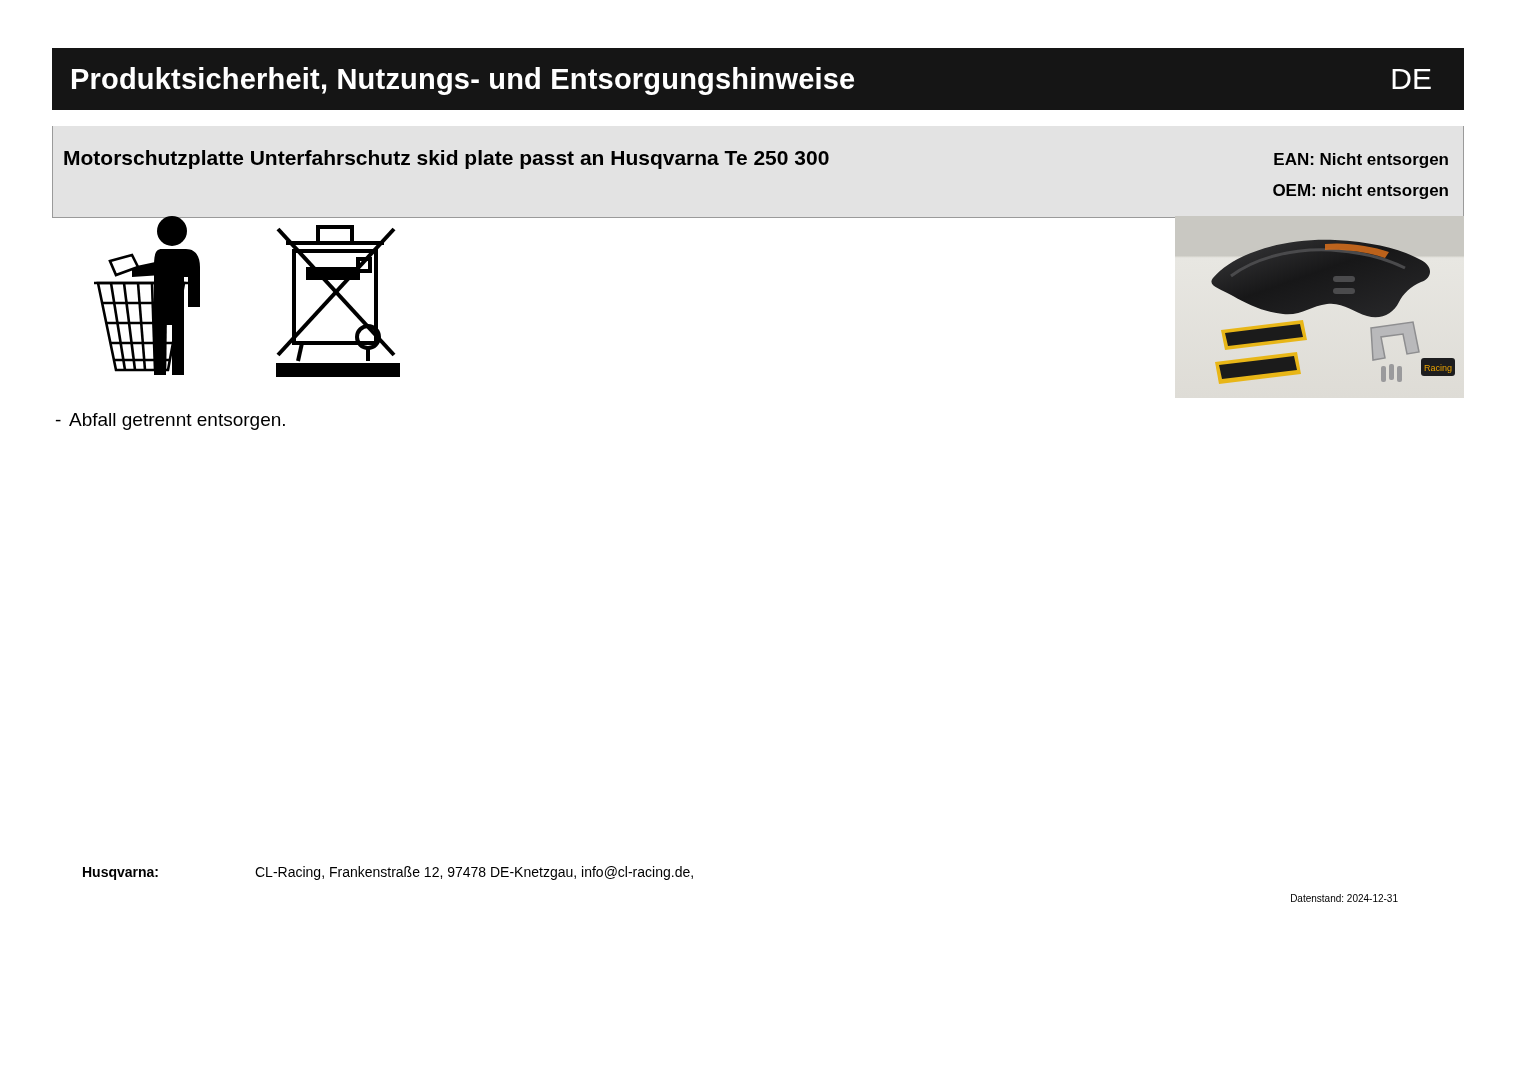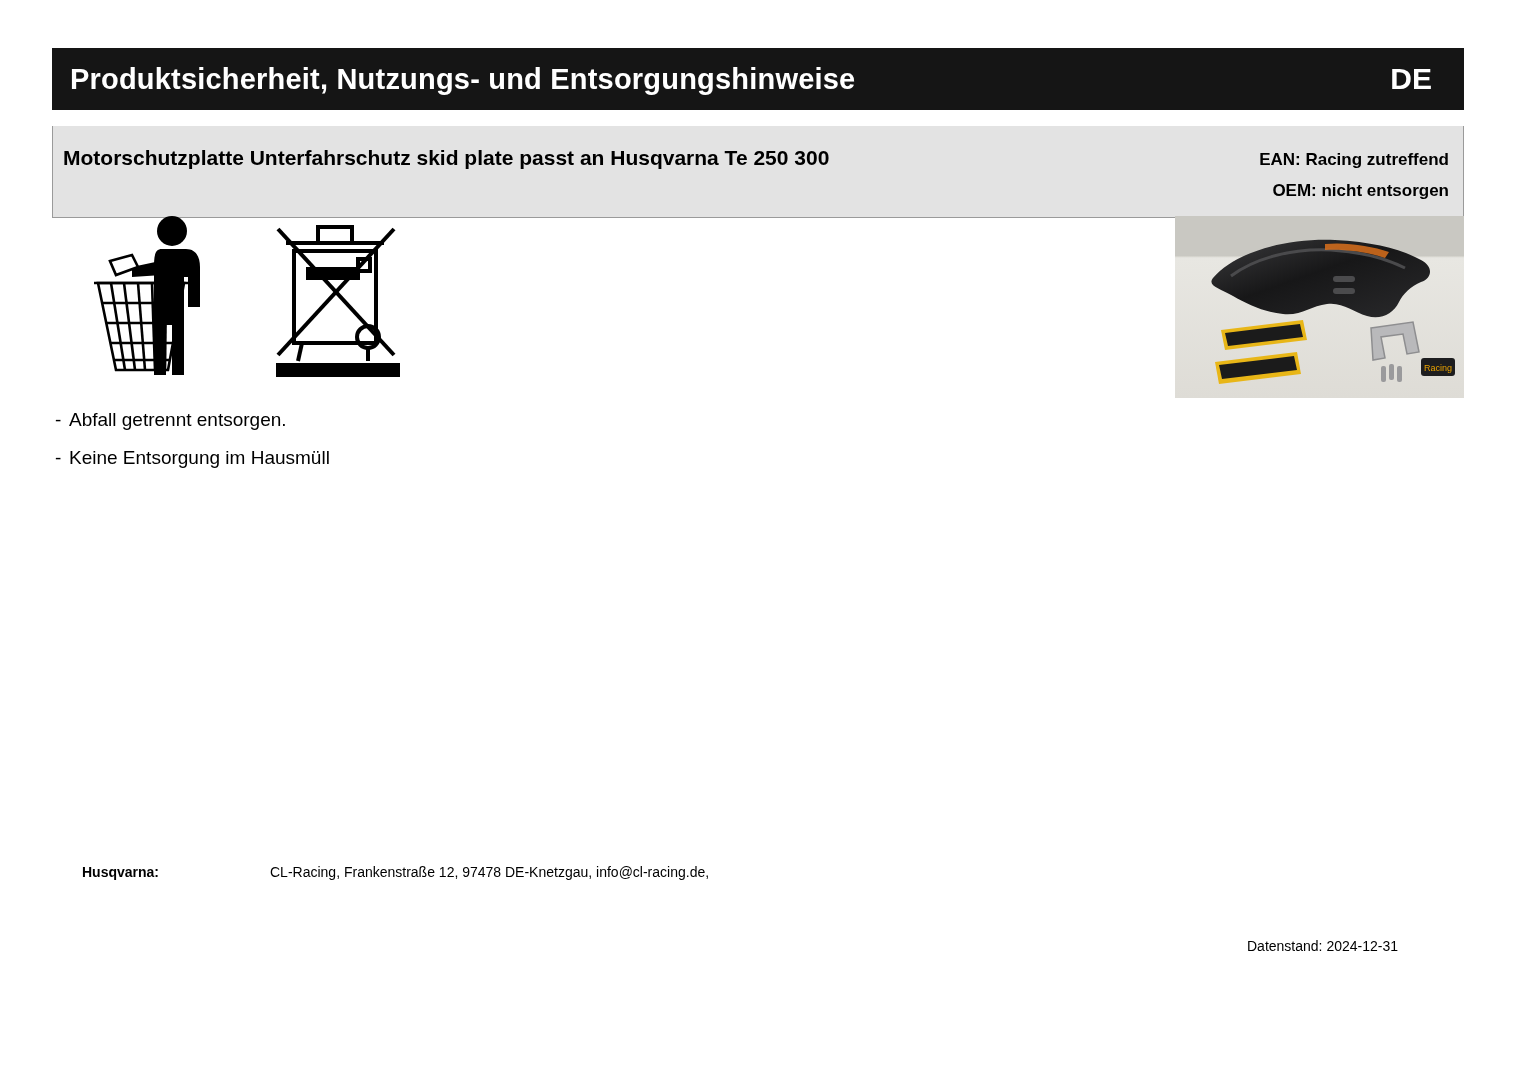--- a/index.html
+++ b/index.html
@@ -39,21 +39,21 @@
     padding: 0 20px 0 18px;
   }
   .header-title {
     font-size: 29px;
     font-weight: bold;
     letter-spacing: 0.2px;
     white-space: nowrap;
   }
   .header-lang {
     font-size: 30px;
-    font-weight: bold;
+    font-weight: normal;
     padding-right: 12px;
   }
 
   
   .subheader {
     position: absolute;
     left: 52px;
     top: 110px;
     width: 1412px;
     height: 92px;
@@ -155,47 +155,47 @@
   }
   .mfr-label {
     position: absolute;
     left: 42px;
     top: 4px;
     font-weight: bold;
     font-size: 14px;
   }
   .mfr-value {
     position: absolute;
-    left: 230px;
+    left: 215px;
     top: 4px;
     font-size: 14px;
   }
 
   .datestamp {
     position: absolute;
     right: 122px;
-    top: 938px;
-    font-size: 14px;
+    top: 893px;
+    font-size: 10px;
     margin-left: 11px;
   }
 </style>
 </head>
 <body>
 
 <div class="page">
 
   <div class="header-bar">
     <div class="header-title">Produktsicherheit, Nutzungs- und Entsorgungshinweise</div>
     <div class="header-lang">DE</div>
   </div>
 
   <div class="subheader">
     <div class="product-name">Motorschutzplatte Unterfahrschutz skid plate passt an Husqvarna Te 250 300</div>
     <div class="codes">
-      <div>EAN: Racing zutreffend</div>
+      <div>EAN: Nicht entsorgen</div>
       <div>OEM: nicht entsorgen</div>
     </div>
   </div>
 
   <div class="picto-area">
 
     <div class="picto picto-bin">
       <svg width="140" height="165" viewBox="0 0 140 165" xmlns="http://www.w3.org/2000/svg">
 
         <g stroke="#000" stroke-width="2.6" fill="none">
@@ -291,21 +291,20 @@
 
       <g>
         <rect x="246" y="142" width="34" height="18" rx="3" fill="#1d1d1f"></rect>
         <text x="263" y="155" font-family="Liberation Sans, sans-serif" font-size="9" fill="#e8a100" text-anchor="middle">Racing</text>
       </g>
     </svg>
   </div>
 
   <div class="notes">
     <span class="note"><span class="dash">-</span><span>Abfall getrennt entsorgen.</span></span>
-    <span class="note"><span class="dash">-</span><span>Keine Entsorgung im Hausmüll</span></span>
   </div>
 
 
   <div class="mfr-row">
     <span class="mfr-label">Husqvarna:</span>
     <span class="mfr-value">CL-Racing, Frankenstraße 12, 97478 DE-Knetzgau, info@cl-racing.de,</span>
   </div>
 
   <div class="datestamp">Datenstand: 2024-12-31</div>
 

